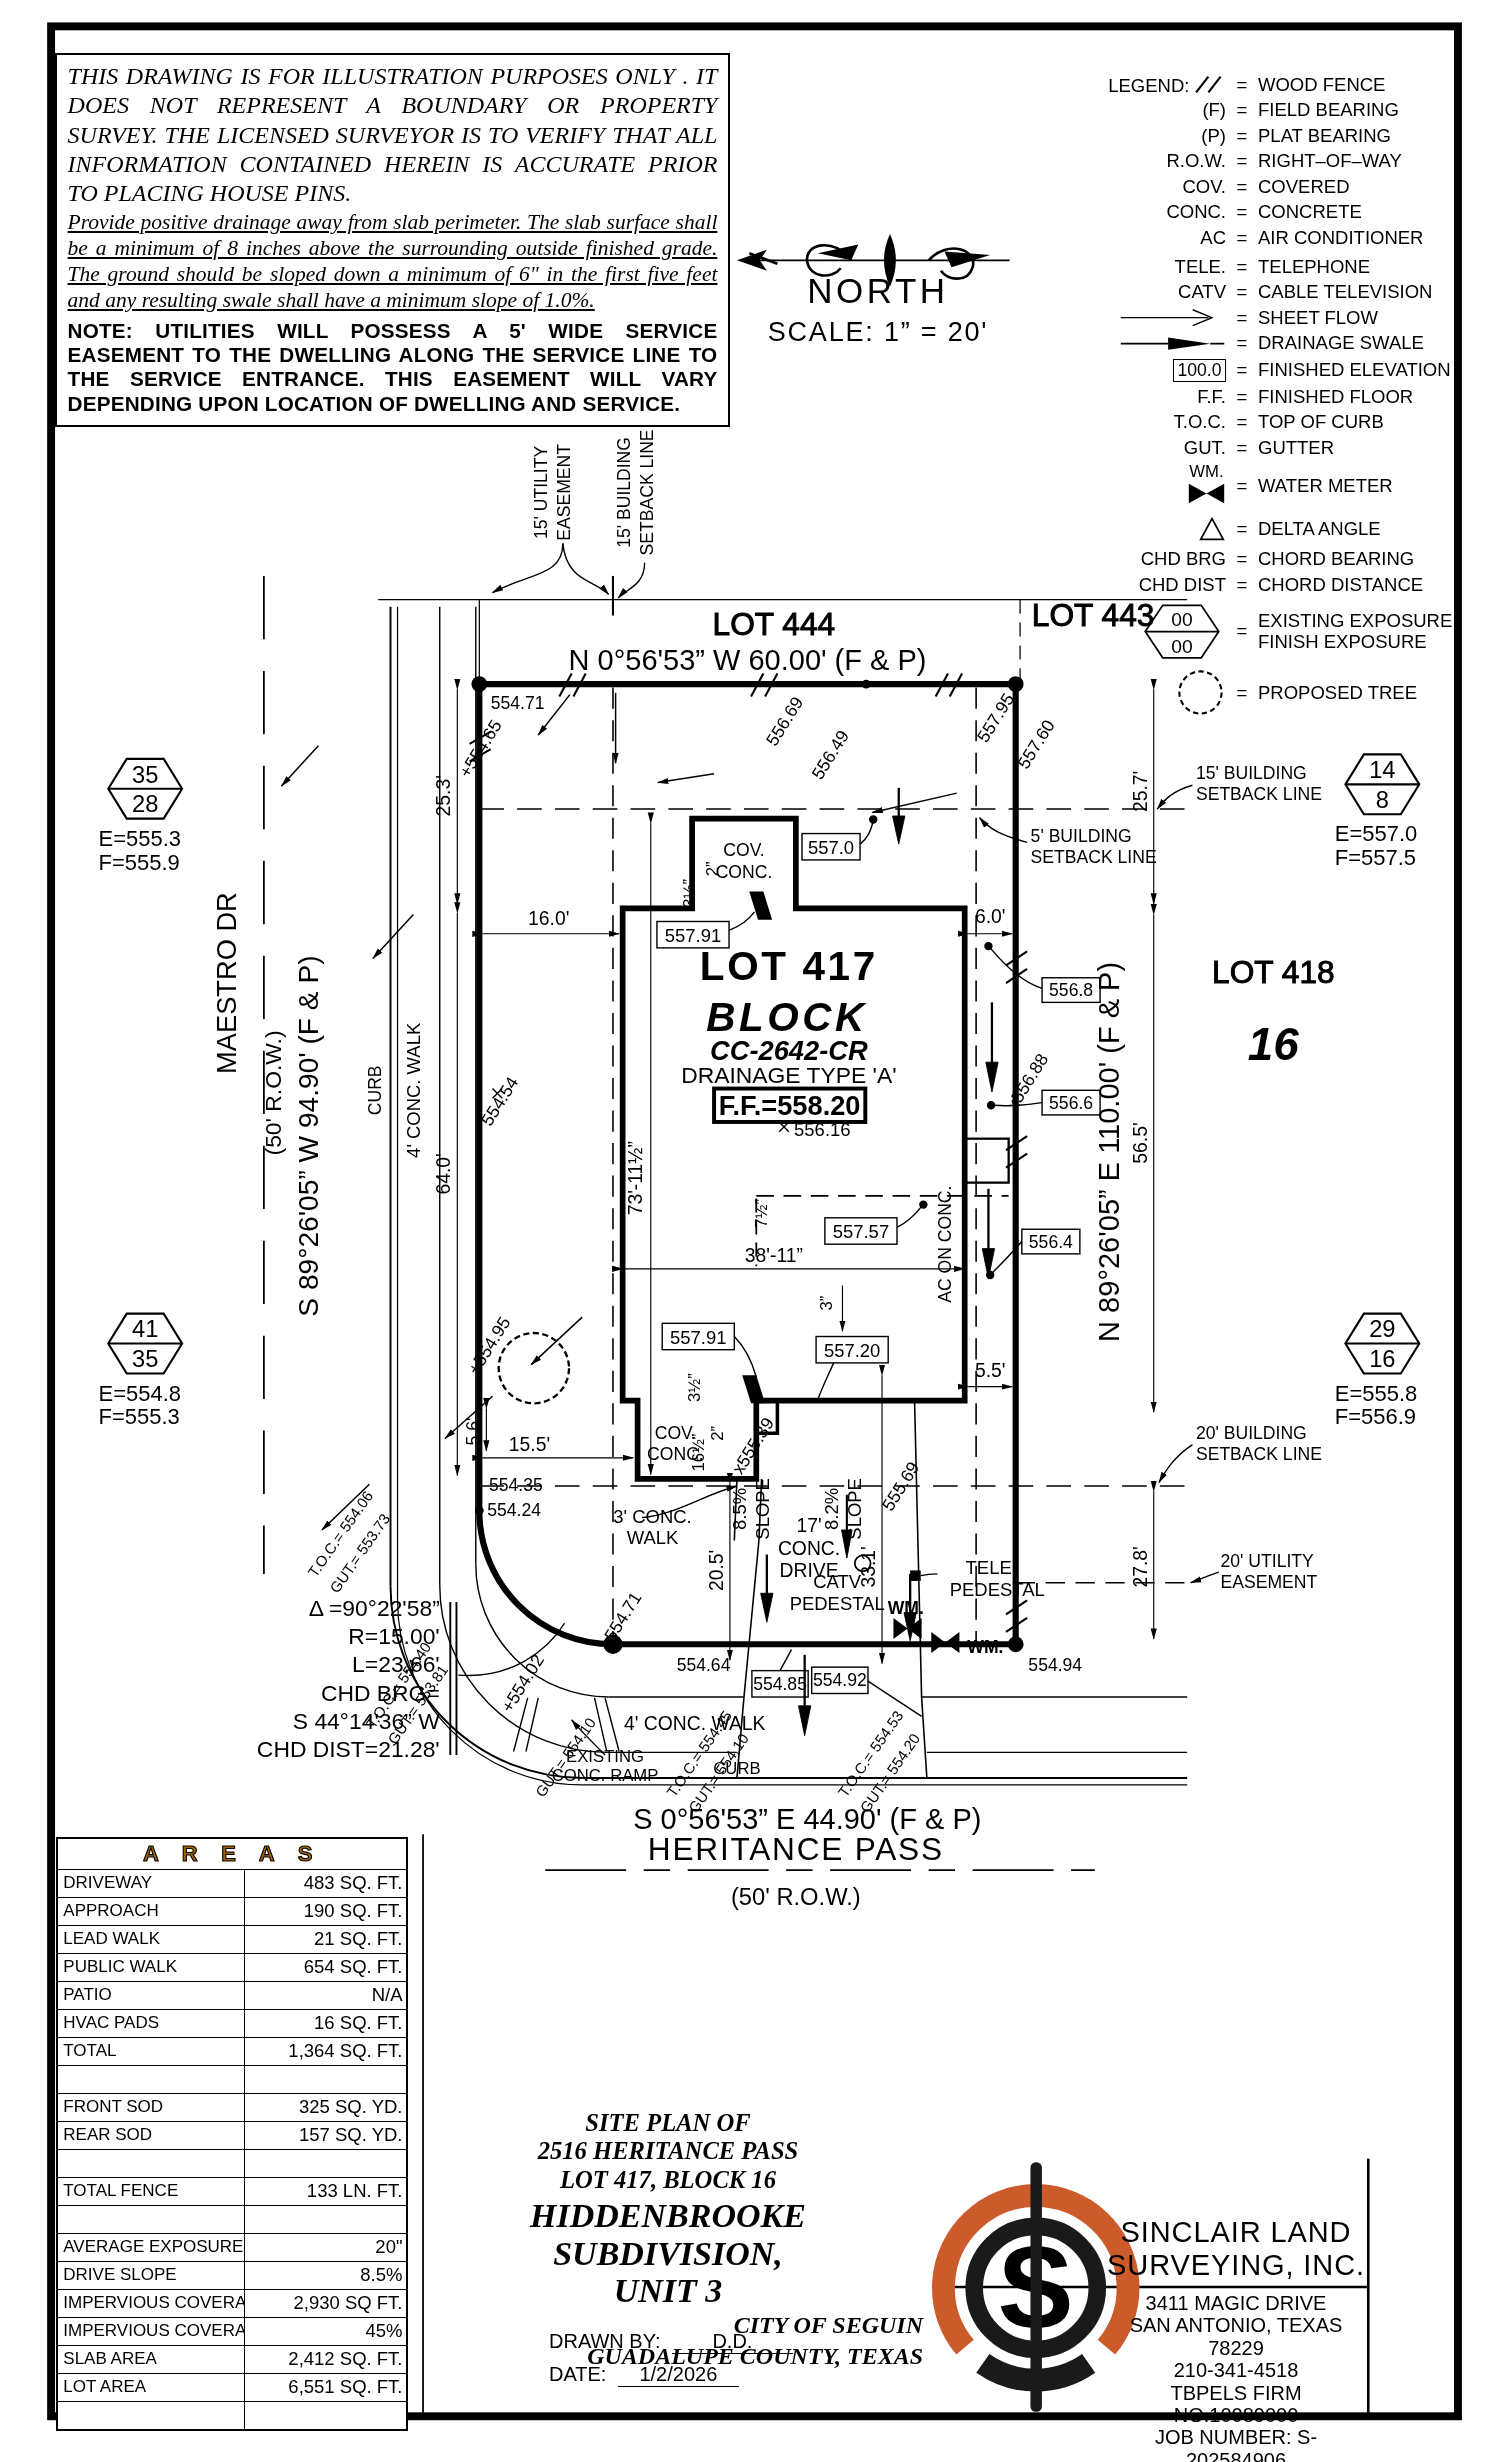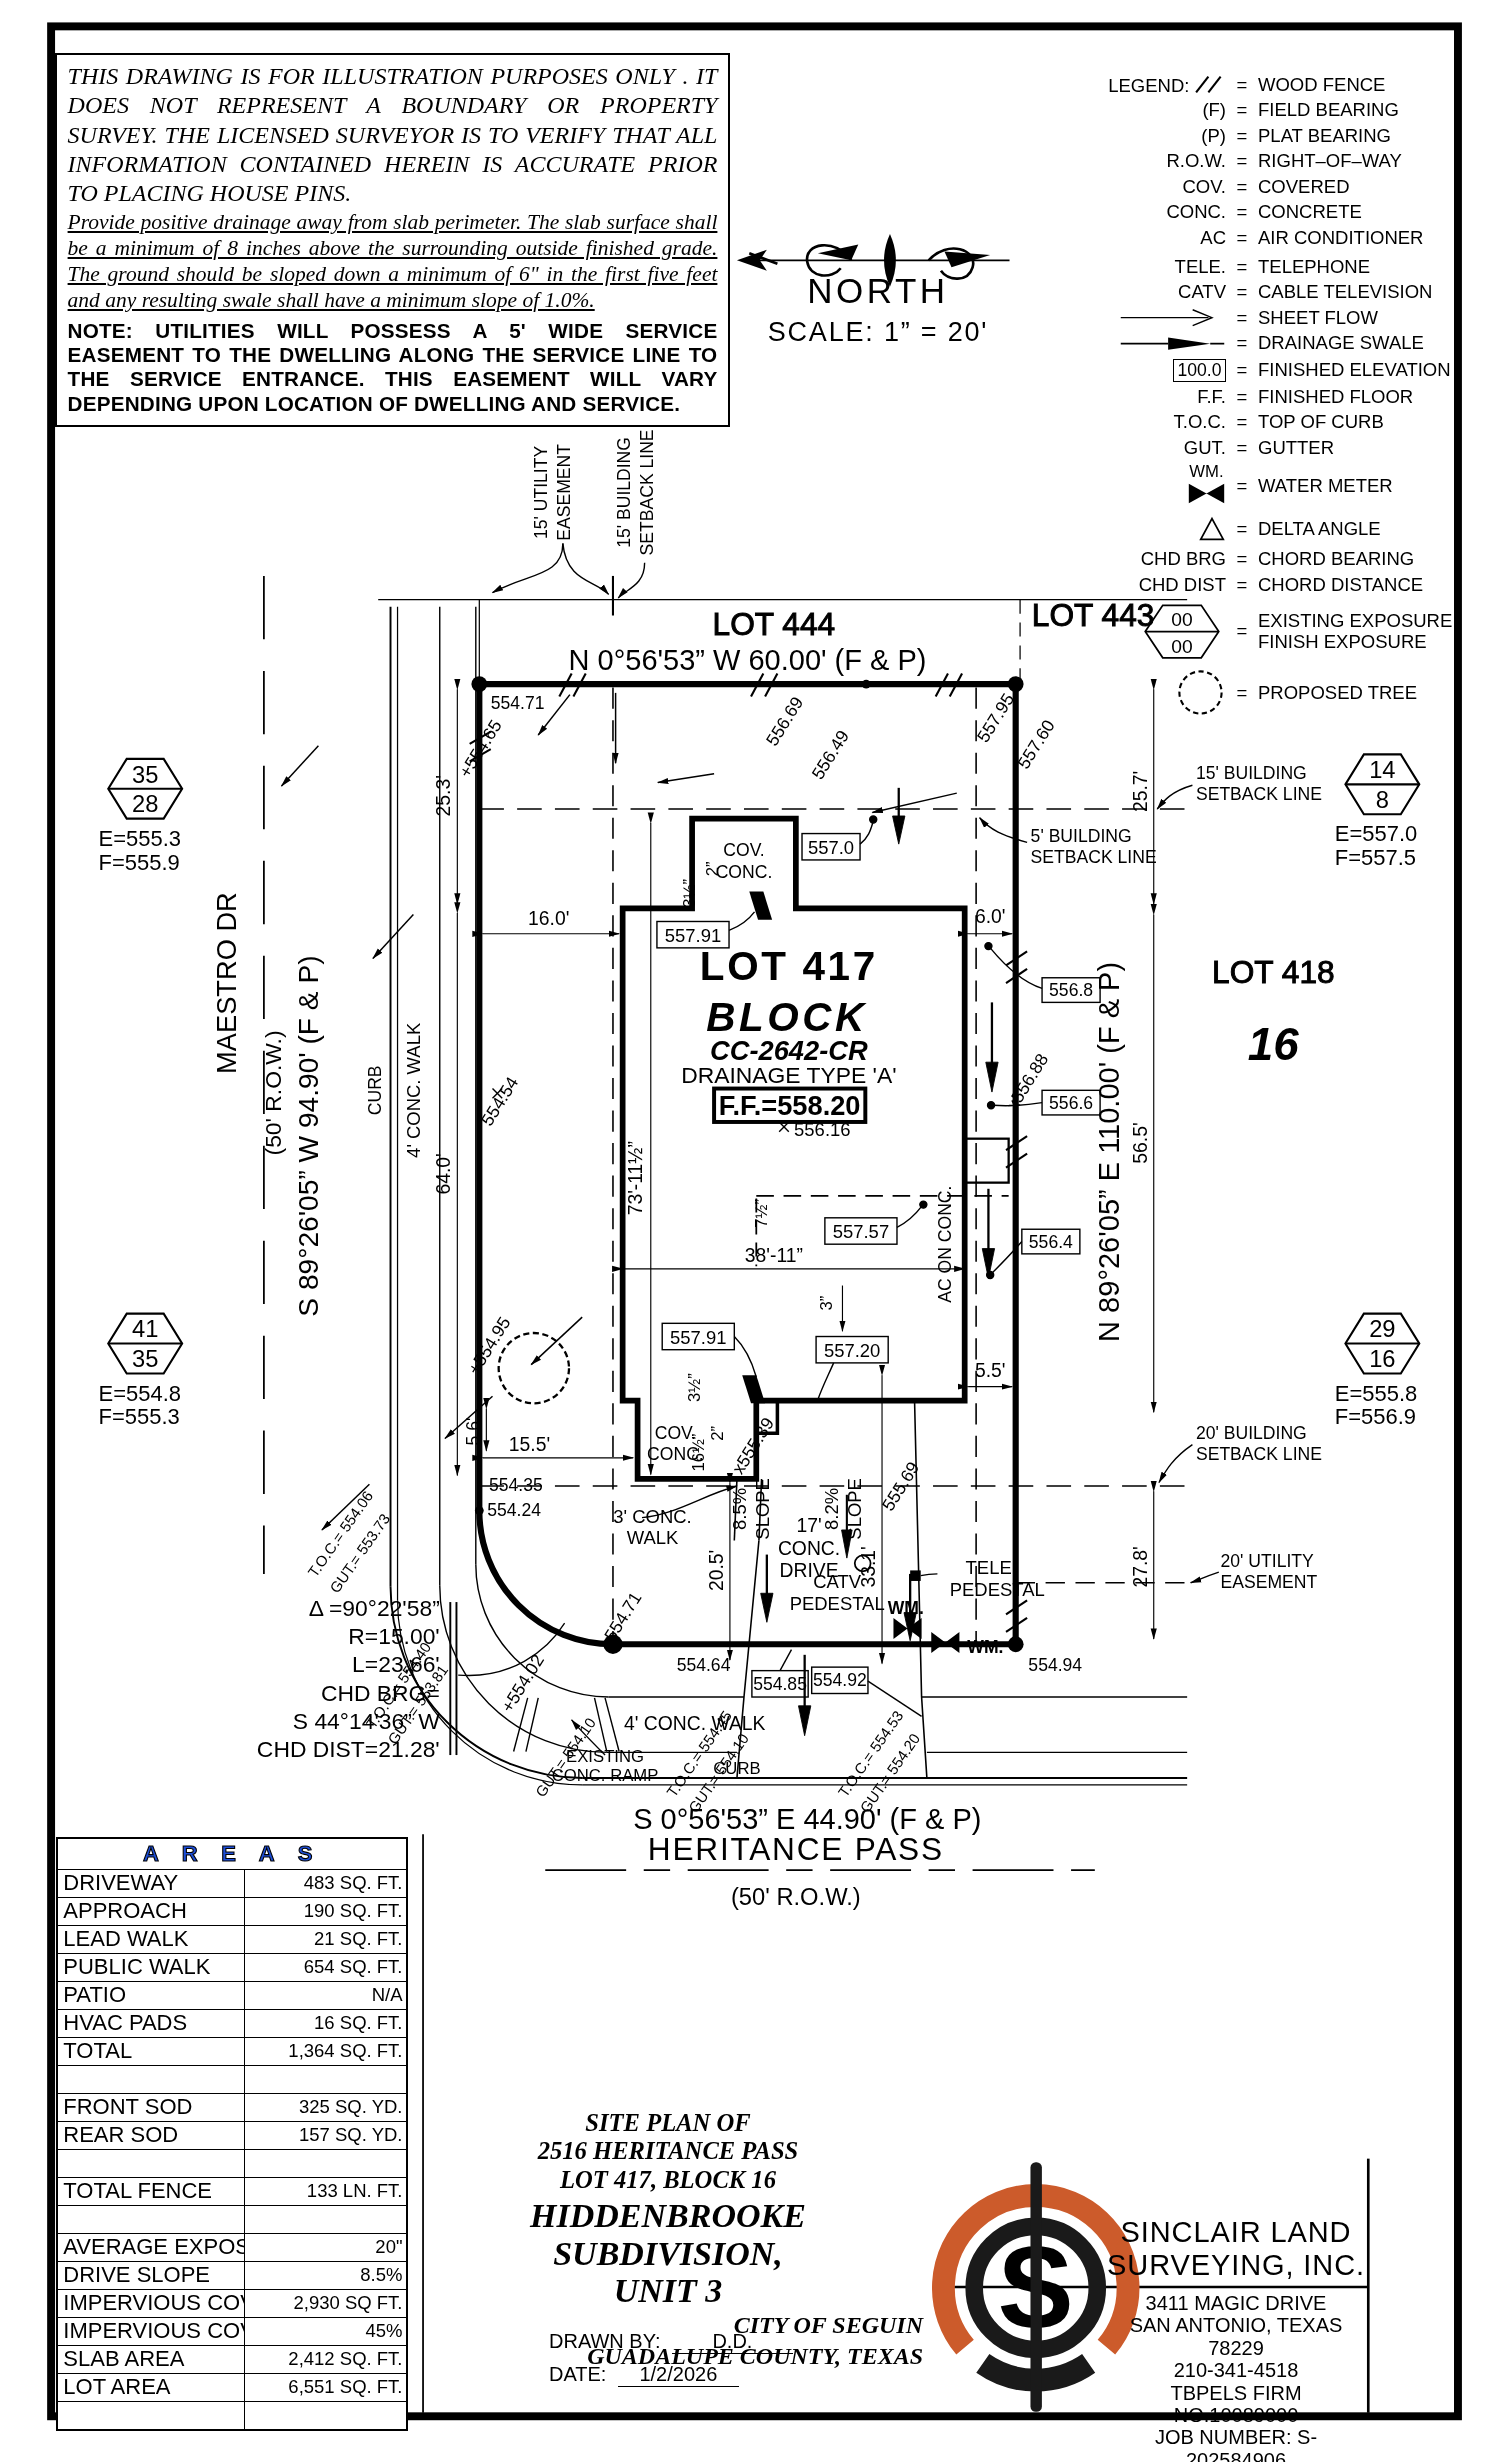--- a/index.html
+++ b/index.html
@@ -19,24 +19,24 @@
   .lg-row{display:flex;align-items:center;height:25.5px;position:relative;}
   .lg-title{position:absolute;left:-1.8px;top:2.6px;font-size:18.5px;}
   .lg-sym{width:116px;text-align:right;font-size:18.5px;flex:0 0 auto;display:flex;justify-content:flex-end;align-items:center;}
   .lg-eq{width:32px;text-align:center;font-size:18.5px;flex:0 0 auto;}
   .lg-desc{font-size:18.5px;white-space:nowrap;}
   .lg-box{border:1.8px solid #000;padding:0 3.5px;font-size:17.6px;}
   .lg-2line{line-height:1.15;}
   
   #areas{left:56px;top:1837px;width:352px;border:2.6px solid #000;background:#fff;box-sizing:border-box;}
   #areas .t-title{height:30px;line-height:30px;text-align:center;font-size:22px;font-weight:bold;letter-spacing:8.8px;
-                  color:#1d4ed8;-webkit-text-stroke:1.1px #000;border-bottom:1.8px solid #000;}
+                  color:#a16207;-webkit-text-stroke:1.1px #000;border-bottom:1.8px solid #000;}
   .t-row{display:grid;grid-template-columns:186px 1fr;height:27px;border-bottom:1.8px solid #000;}
   .t-row:last-child{border-bottom:none;}
-  .t-label{font-size:22px;line-height:26px;padding-left:5.3px;white-space:nowrap;overflow:hidden;}
+  .t-label{font-size:17px;line-height:26px;padding-left:5.3px;white-space:nowrap;overflow:hidden;}
   .t-value{font-size:18.5px;line-height:26px;text-align:right;padding-right:3.5px;border-left:1.8px solid #000;white-space:nowrap;}
   
   #titleblock{left:413px;top:2109px;width:510px;text-align:center;font-family:"Liberation Serif",serif;font-style:italic;font-weight:bold;}
   #titleblock .tl1{font-size:24.6px;line-height:1.15;}
   #titleblock .tl4{font-size:34px;line-height:1.1;margin-top:3.5px;}
   #titleblock .tl5{font-size:34px;line-height:1.1;}
   #titleblock .tl6{font-size:24px;line-height:1.2;margin-top:1.8px;text-align:right;}
   #drawnblock{left:541px;top:2330px;width:369px;font-size:20px;}
   #drawnblock .row{margin-bottom:8.8px;margin-left:8px;}
   #drawnblock .val{display:inline-block;min-width:97px;text-align:center;border-bottom:1.8px solid #000;padding:0 12.3px;}

